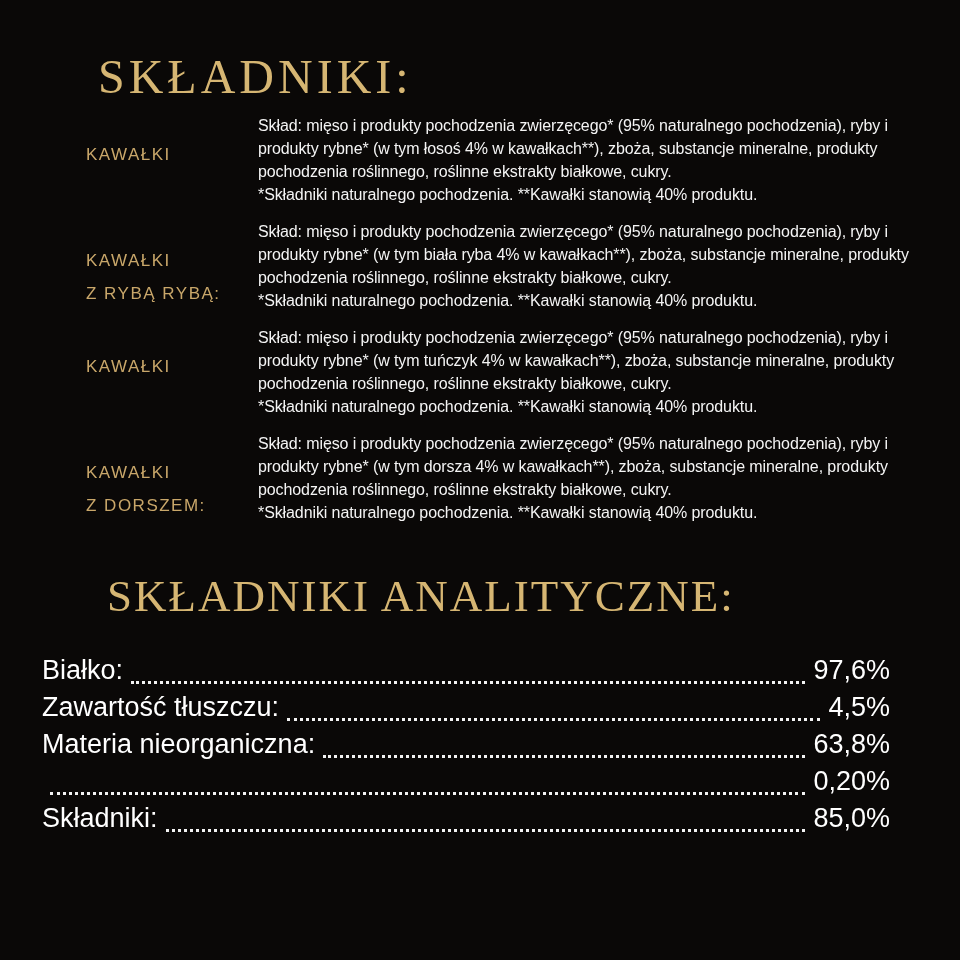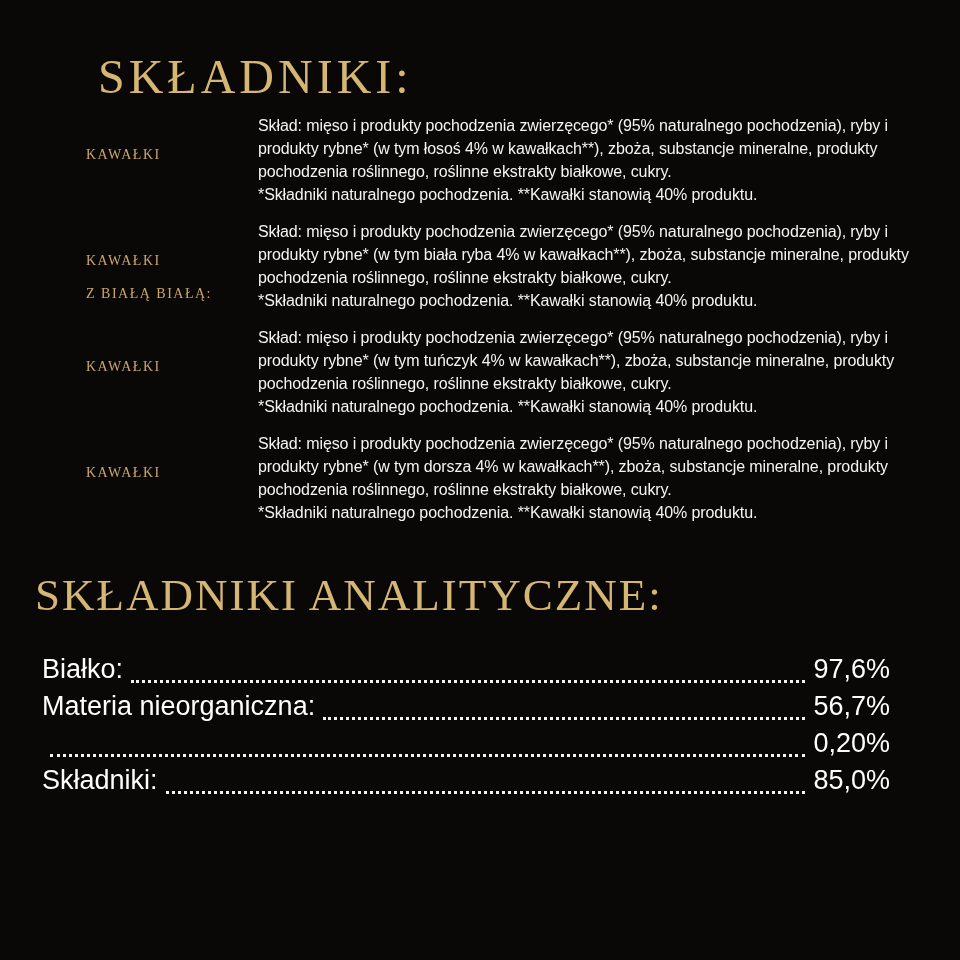--- a/index.html
+++ b/index.html
@@ -35,40 +35,40 @@
   }
   .section {
     display: flex;
     padding: 0 24px 0 86px;
     margin-bottom: 14px;
   }
   .section-label {
     flex: none;
     width: 172px;
     padding-top: 24px;
-    font-family: Liberation Serif, serif;
-    font-size: 14px;
+    font-family: Liberation Sans, sans-serif;
+    font-size: 17px;
     line-height: 33px;
     letter-spacing: 1.5px;
     color: var(--label-gold);
   }
   .section-desc {
     flex: 1;
     margin: 0;
     font-size: 16px;
     letter-spacing: -0.1px;
     line-height: 23px;
     color: var(--body-text);
   }
   .footnote {
     display: block;
   }
   .analytical-title {
-    margin: 0;
-    padding: 34px 0 0 35px;
+    margin: 15px;
+    padding: 34px 0 0 92px;
     font-family: "Liberation Serif", serif;
     font-weight: 400;
     font-size: 45px;
     line-height: 1.05;
     letter-spacing: 2px;
     color: var(--heading-gold);
   }
   .analytical-list {
     margin: 34px 70px 0 42px;
   }
@@ -105,65 +105,71 @@
       </div>
       <p class="section-desc">
         <span>Skład: mięso i produkty pochodzenia zwierzęcego* (95% naturalnego pochodzenia), ryby i produkty rybne* (w tym łosoś 4% w kawałkach**), zboża, substancje mineralne, produkty pochodzenia roślinnego, roślinne ekstrakty białkowe, cukry.</span>
         <span class="footnote">*Składniki naturalnego pochodzenia. **Kawałki stanowią 40% produktu.</span>
       </p>
     </div>
 
     <div class="section">
       <div class="section-label">
         <div>KAWAŁKI</div>
-        <div>Z BIAŁĄ BIAŁĄ:</div>
+        <div>Z RYBĄ RYBĄ:</div>
       </div>
       <p class="section-desc">
         <span>Skład: mięso i produkty pochodzenia zwierzęcego* (95% naturalnego pochodzenia), ryby i produkty rybne* (w tym biała ryba 4% w kawałkach**), zboża, substancje mineralne, produkty pochodzenia roślinnego, roślinne ekstrakty białkowe, cukry.</span>
         <span class="footnote">*Składniki naturalnego pochodzenia. **Kawałki stanowią 40% produktu.</span>
       </p>
     </div>
 
     <div class="section">
       <div class="section-label">
         <div>KAWAŁKI</div>
       </div>
       <p class="section-desc">
         <span>Skład: mięso i produkty pochodzenia zwierzęcego* (95% naturalnego pochodzenia), ryby i produkty rybne* (w tym tuńczyk 4% w kawałkach**), zboża, substancje mineralne, produkty pochodzenia roślinnego, roślinne ekstrakty białkowe, cukry.</span>
         <span class="footnote">*Składniki naturalnego pochodzenia. **Kawałki stanowią 40% produktu.</span>
       </p>
     </div>
 
     <div class="section">
       <div class="section-label">
         <div>KAWAŁKI</div>
+        <div>Z DORSZEM:</div>
       </div>
       <p class="section-desc">
         <span>Skład: mięso i produkty pochodzenia zwierzęcego* (95% naturalnego pochodzenia), ryby i produkty rybne* (w tym dorsza 4% w kawałkach**), zboża, substancje mineralne, produkty pochodzenia roślinnego, roślinne ekstrakty białkowe, cukry.</span>
         <span class="footnote">*Składniki naturalnego pochodzenia. **Kawałki stanowią 40% produktu.</span>
       </p>
     </div>
 
   </div>
 
   <h2 class="analytical-title">SKŁADNIKI ANALITYCZNE:</h2>
 
   <div class="analytical-list">
 
     <div class="analytical-row">
       <span class="row-label">Białko:</span>
       <span class="leader"></span>
       <span class="row-value">97,6%</span>
     </div>
 
+    <div class="analytical-row">
+      <span class="row-label">Zawartość tłuszczu:</span>
+      <span class="leader"></span>
+      <span class="row-value">4,5%</span>
+    </div>
 
     <div class="analytical-row">
       <span class="row-label">Materia nieorganiczna:</span>
       <span class="leader"></span>
-      <span class="row-value">56,7%</span>
+      <span class="row-value">63,8%</span>
     </div>
 
     <div class="analytical-row">
       <span class="leader"></span>
       <span class="row-value">0,20%</span>
     </div>
 
     <div class="analytical-row">
       <span class="row-label">Składniki:</span>
       <span class="leader"></span>

